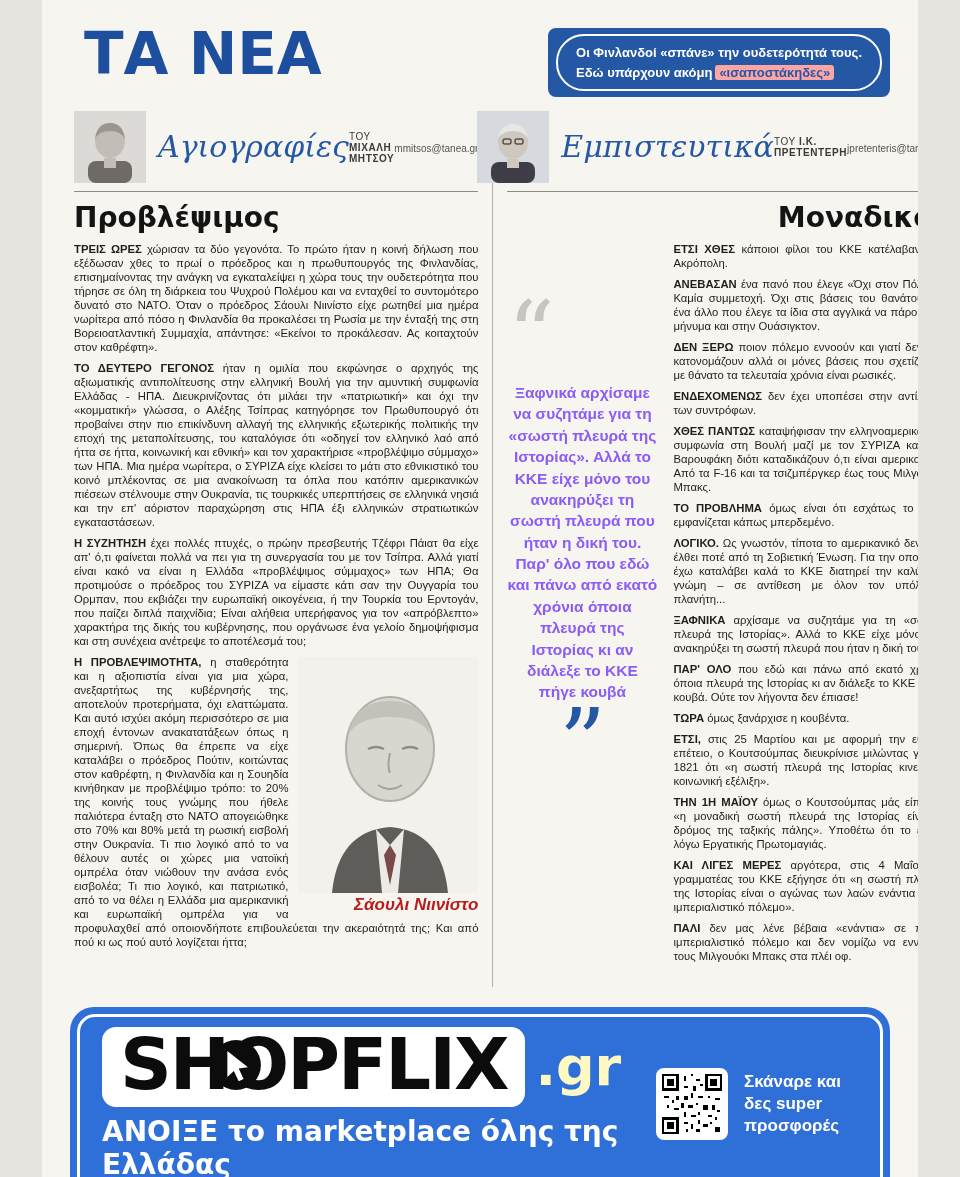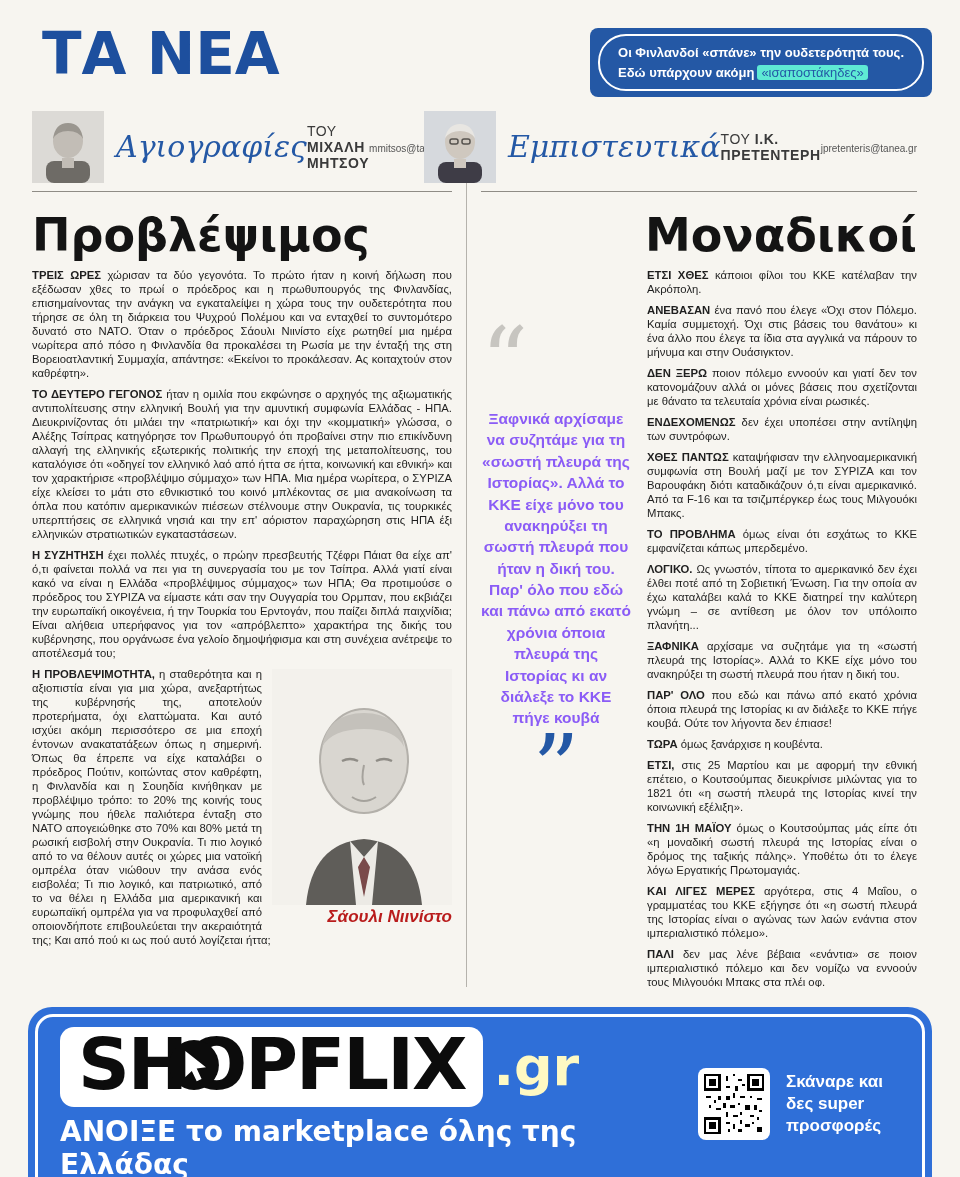--- a/index.html
+++ b/index.html
@@ -1,49 +1,49 @@
 <!DOCTYPE html>
 <html lang="el"><head>
 <meta charset="utf-8">
 <style>
   html,body { margin:0; padding:0; background:#e6e4df; }
-  .page { width:960px; height:1177px; margin:0 auto; background:#f7f5f0;
+  .page { width:876px; height:1177px; margin:0 auto; background:#f7f5f0;
           font-family:"Liberation Sans", sans-serif; color:#1c1c1c;
           overflow:hidden; position:relative; }
 
   
   .masthead { display:flex; align-items:flex-start; padding:24px 28px 8px 42px; }
   .logo { font-family:"DejaVu Sans", sans-serif; font-weight:900; font-size:58px;
           line-height:1.05; color:#1d4f9e; letter-spacing:0; }
   .bubble-wrap { margin-left:auto; margin-top:4px; background:#2458a5; border-radius:8px; padding:6px 8px; }
   .bubble { border:2px solid #ffffff; border-radius:28px; padding:7px 18px; color:#ffffff;
             font-size:13px; line-height:1.5; font-weight:600; }
-  .hl { background:#5eead4; color:#2458a5; font-weight:400; padding:0 4px; border-radius:3px; margin-left:3px; }
+  .hl { background:#fca5a5; color:#2458a5; font-weight:700; padding:0 4px; border-radius:3px; margin-left:3px; }
 
   
   .columns { display:flex; padding:0 18px; height:882px; overflow:hidden; }
   .col { padding:0 14px; box-sizing:border-box; }
   .col.left { width:448px; }
   .col.rightc { width:464px; }
   .divider { width:1px; background:#b5b2ac; margin-top:10px; flex:none; }
 
   .col-head { display:flex; gap:12px; align-items:center; padding-bottom:8px;
               border-bottom:1px solid #8f8c86; margin-top:6px; }
   .col-head.righthead { justify-content:flex-end; }
   .avatar { width:72px; height:72px; flex:none; background:#d8d6d2; overflow:hidden; }
   .avatar svg { display:block; width:100%; height:100%; }
   .sec-info { display:flex; flex-direction:row; align-items:center; }
   .sec-name { font-family:"DejaVu Serif", serif; font-style:italic; font-size:30px;
               color:#2458a5; line-height:1.05; }
-  .byline { font-size:14px; letter-spacing:.6px; color:#3a3a3a; margin-top:0; }
+  .byline { font-size:10px; letter-spacing:.6px; color:#3a3a3a; margin-top:0; }
   .byline .auth { font-weight:700; }
   .email { font-size:10px; color:#555; margin-top:2px; }
 
-  .article-title { font-family:"DejaVu Sans", sans-serif; font-weight:800; font-size:46px;
-                   margin:20px 0 10px; color:#141414; line-height:1; }
+  .article-title { font-family:"DejaVu Sans", sans-serif; font-weight:800; font-size:28px;
+                   margin:12px 0 10px; color:#141414; line-height:1; }
   .rightc .article-title { text-align:right; }
 
   .body-left p, .textcol p { font-size:11.3px; line-height:1.24; text-align:justify;
                              margin:0 0 7px; color:#1e1e1e; }
   .lead { font-weight:800; }
 
   .portrait { float:right; width:180px; margin:2px 0 2px 10px; }
   .portrait svg { width:100%; height:236px; display:block; }
   .caption { text-align:right; font-size:17px; font-weight:700; font-style:italic;
              margin-top:2px; color:#b91c1c; }

